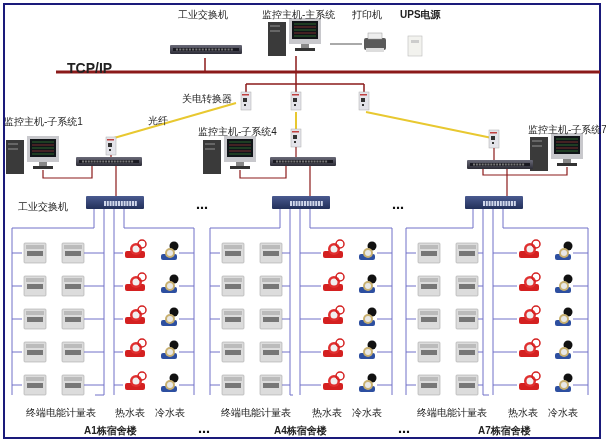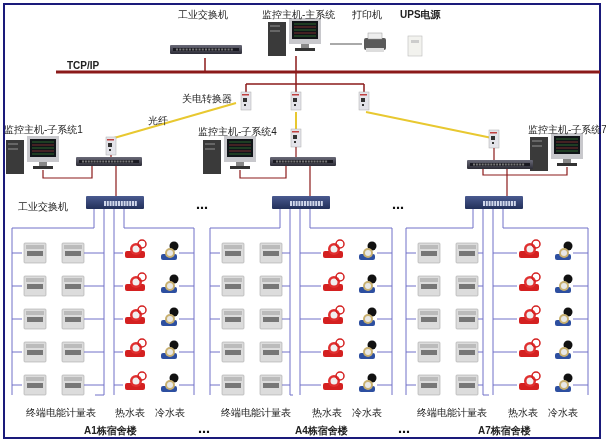--- a/index.html
+++ b/index.html
@@ -700,41 +700,41 @@
         </g>
         <line x1="573" y1="385" x2="588" y2="385" stroke="#7070c8" stroke-width="1"></line>
       </g>
     </g>
 </svg>
 
 <div class="lbl" style="left:178px;top:8px;">工业交换机</div>
 <div class="lbl" style="left:262px;top:8px;">监控主机-主系统</div>
 <div class="lbl" style="left:352px;top:8px;">打印机</div>
 <div class="lbl bold" style="left:400px;top:8px;">UPS电源</div>
-<div class="lbl bold" style="left:67px;top:60px;font-size:10px;">TCP/IP</div>
+<div class="lbl bold" style="left:67px;top:60px;font-size:14px;">TCP/IP</div>
 <div class="lbl" style="left:182px;top:92px;text-align:center;">关电转换器</div>
 <div class="lbl" style="left:148px;top:114px;">光纤</div>
 
-<div class="lbl" style="left:4px;top:123px;text-align:right;">监控主机-子系统1</div>
+<div class="lbl" style="left:4px;top:115px;text-align:right;">监控主机-子系统1</div>
 <div class="lbl" style="left:198px;top:125px;">监控主机-子系统4</div>
 <div class="lbl" style="left:528px;top:123px;">监控主机-子系统7</div>
 
 <div class="lbl" style="left:18px;top:200px;">工业交换机</div>
 
 <div class="dots" style="left:196px;top:198px;">…</div>
 <div class="dots" style="left:392px;top:198px;">…</div>
 <div class="dots" style="left:198px;top:422px;">…</div>
 <div class="dots" style="left:398px;top:422px;">…</div>
 
 <div class="lbl" style="left:26px;top:406px;">终端电能计量表</div>
 <div class="lbl" style="left:115px;top:406px;">热水表</div>
 <div class="lbl" style="left:155px;top:406px;">冷水表</div>
 <div class="lbl bold" style="left:84px;top:424px;">A1栋宿舍楼</div>
 
 <div class="lbl" style="left:221px;top:406px;">终端电能计量表</div>
 <div class="lbl" style="left:312px;top:406px;">热水表</div>
 <div class="lbl" style="left:352px;top:406px;">冷水表</div>
-<div class="lbl bold" style="left:295px;top:424px;text-align:center;">A4栋宿舍楼</div>
+<div class="lbl bold" style="left:274px;top:424px;text-align:center;">A4栋宿舍楼</div>
 
 <div class="lbl" style="left:417px;top:406px;">终端电能计量表</div>
 <div class="lbl" style="left:508px;top:406px;">热水表</div>
 <div class="lbl" style="left:548px;top:406px;">冷水表</div>
 <div class="lbl bold" style="left:478px;top:424px;">A7栋宿舍楼</div>
 
 </body></html>

